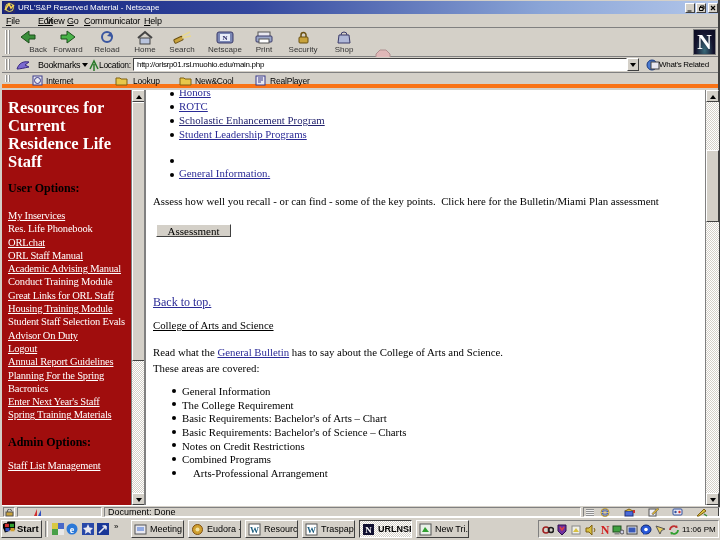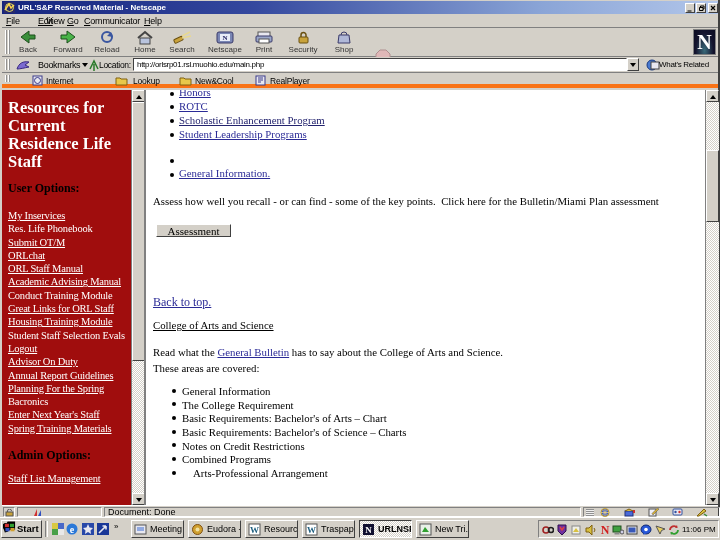--- a/index.html
+++ b/index.html
@@ -3,21 +3,21 @@
 <style>
   html,body{margin:0;padding:0;width:720px;height:540px;overflow:hidden;
     font-family:"Liberation Sans",sans-serif;background:#d4d0c8;}
   *{box-sizing:border-box;}
   .abs{position:absolute;}
   
   #win{position:absolute;left:0;top:0;width:720px;height:517px;background:#d4d0c8;}
   #rightedge{position:absolute;left:718px;top:0;width:2px;height:517px;background:#404040;}
   #titlebar{position:absolute;left:2px;top:1px;width:716px;height:13px;letter-spacing:-0.3px;
     background:linear-gradient(90deg,#15247e 0%,#34489e 35%,#8aa4d6 75%,#b2c6ea 100%);
-    color:#fff;font-size:8px;font-weight:bold;line-height:14px;}
+    color:#fff;font-size:8px;font-weight:normal;line-height:14px;}
   #titlebar .ticon{position:absolute;left:2px;top:1px;width:11px;height:11px;}
   #titlebar .ttext{position:absolute;left:16px;top:0px;letter-spacing:0px;}
   .wbtn{position:absolute;top:2px;width:10px;height:10px;background:#d4d0c8;
     border-top:1px solid #fff;border-left:1px solid #fff;border-right:1px solid #404040;border-bottom:1px solid #404040;}
   .wbtn svg{display:block;}
   
   #menubar{position:absolute;left:2px;top:15px;width:716px;height:13px;background:#d4d0c8;
     font-size:9px;color:#000;letter-spacing:-0.2px;border-bottom:1px solid #808080;}
   #menubar span{position:absolute;top:1px;}
   
@@ -123,21 +123,21 @@
   <div id="menubar">
     <span style="left:4px;"><u>F</u>ile</span>
     <span style="left:36px;text-decoration:underline;"><u>E</u>dit</span>
     <span style="left:44px;"><u>V</u>iew</span>
     <span style="left:65px;"><u>G</u>o</span>
     <span style="left:82px;"><u>C</u>ommunicator</span>
     <span style="left:142px;"><u>H</u>elp</span>
   </div>
   <div id="toolbar">
     <div class="grip"></div>
-    <div class="tbtn" style="left:7px;">
+    <div class="tbtn" style="left:7px;text-align:right;">
         <svg width="20" height="15" viewBox="0 0 20 15">
           <path d="M3 7 L11 1 L11 5 L17 5 L17 9 L11 9 L11 13 Z" fill="#3a8f3a" stroke="#1c4f1c"></path>
         </svg>
         <span class="tlabel">Back</span>
       </div>
     <div class="tbtn" style="left:47px;">
         <svg width="20" height="15" viewBox="0 0 20 15">
           <path d="M17 7 L9 1 L9 5 L3 5 L3 9 L9 9 L9 13 Z" fill="#49b349" stroke="#1c4f1c"></path>
         </svg>
         <span class="tlabel">Forward</span>
@@ -244,30 +244,29 @@
     <span style="position:absolute;left:268px;top:3px;">RealPlayer</span>
   </div>
   <div id="content">
     <div id="sidebar">
       <h1>Resources for<br>Current<br>Residence Life<br>Staff</h1>
       <div style="height:10px;"></div>
       <div class="sopt">User Options:</div>
       <div style="height:13px;"></div>
       <div class="slink"><a class="u" href="#">My Inservices</a></div>
       <div class="slink"><a class="nu" href="#">Res. Life Phonebook</a></div>
-      <div class="slink"><a class="u" href="#">Submit OT/M</a></div>
       <div class="slink"><a class="u" href="#">ORLchat</a></div>
       <div class="slink"><a class="u" href="#">ORL Staff Manual</a></div>
       <div class="slink"><a class="u" href="#">Academic Advising Manual</a></div>
       <div class="slink"><a class="nu" href="#">Conduct Training Module</a></div>
       <div class="slink"><a class="u" href="#">Great Links for ORL Staff</a></div>
       <div class="slink"><a class="u" href="#">Housing Training Module</a></div>
       <div class="slink"><a class="nu" href="#">Student Staff Selection Evals</a></div>
+      <div class="slink"><a class="u" href="#">Advisor On Duty</a></div>
       <div class="slink"><a class="u" href="#">Logout</a></div>
-      <div class="slink"><a class="u" href="#">Advisor On Duty</a></div>
       <div class="slink"><a class="u" href="#">Annual Report Guidelines</a></div>
       <div class="slink"><a class="u" href="#">Planning For the Spring</a></div>
       <div class="slink"><a class="nu" href="#">Bacronics</a></div>
       <div class="slink"><a class="u" href="#">Enter Next Year's Staff</a></div>
       <div class="slink"><a class="u" href="#">Spring Training Materials</a></div>
       <div style="height:13px;"></div>
       <div class="sopt">Admin Options:</div>
       <div style="height:9px;"></div>
       <div class="slink"><a class="u" href="#">Staff List Management</a></div>
     </div>

